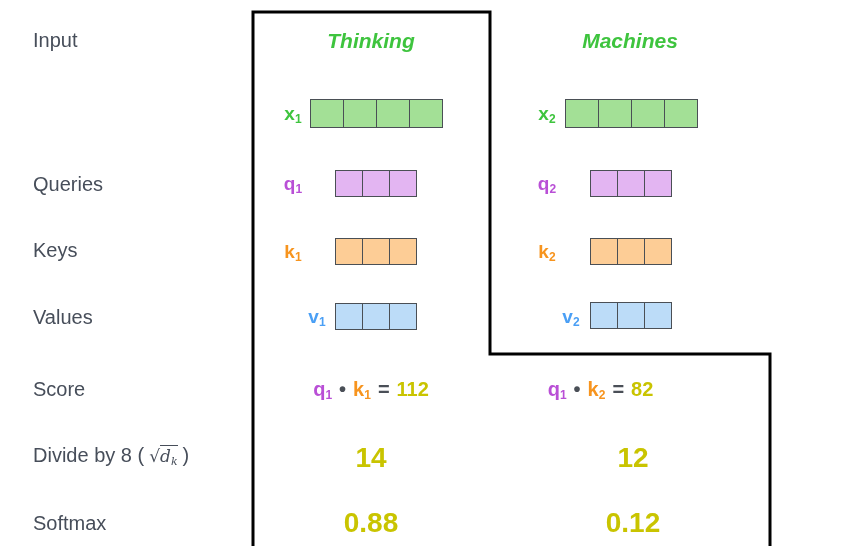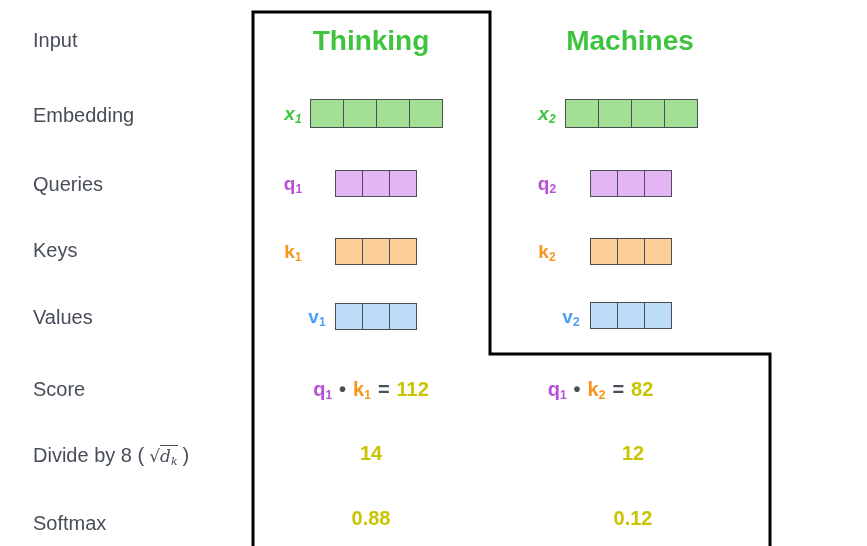--- a/index.html
+++ b/index.html
@@ -7,47 +7,47 @@
     position:relative; width:867px; height:546px; background:#ffffff;
     font-family:"Liberation Sans", sans-serif; overflow:hidden;
   }
   .outline-svg { position:absolute; left:0; top:0; }
 
   .rowlabel {
     position:absolute; left:33px; font-size:20px; line-height:24px;
     color:var(--label-text); white-space:nowrap;
   }
   .colheader {
-    position:absolute; text-align:center; font-weight:bold; font-size:28px;
-    line-height:24px; color:var(--green);
+    position:absolute; text-align:center; font-weight:bold; font-size:21px;
+    line-height:24px; color:var(--green);font-style:italic;
   }
   .veclabel {
     position:absolute; width:30px; text-align:center; font-weight:bold;
     font-size:19px; line-height:24px; white-space:nowrap;
   }
   sub { font-size:12px; vertical-align:-3px; line-height:0; }
 
   .vec { position:absolute; display:flex; border:1.5px solid var(--cell-border); box-sizing:content-box; }
   .vec .cell { border-right:1.5px solid var(--cell-border); }
   .vec .cell:last-child { border-right:none; }
   .vec.x .cell { width:32px; height:27px; background:var(--cell-green); }
   .vec.q .cell { width:26px; height:25px; background:var(--cell-purple); }
   .vec.k .cell { width:26px; height:25px; background:var(--cell-orange); }
   .vec.v .cell { width:26px; height:25px; background:var(--cell-blue); }
 
   .eqrow {
     position:absolute; display:flex; justify-content:center; align-items:baseline;
     gap:7px; font-size:20px; font-weight:bold; white-space:nowrap;
   }
   .val {
-    position:absolute; text-align:center; font-size:20px; font-weight:bold;
+    position:absolute; text-align:center; font-size:28px; font-weight:bold;
     color:var(--yellow);
   }
 
-  .green  { color:var(--green);font-style:italic; }
+  .green  { color:var(--green); }
   .purple { color:var(--purple); }
   .orange { color:var(--orange); }
   .blue   { color:var(--blue);margin-left:24px; }
   .sym    { color:var(--symbol); }
   .yellow { color:var(--yellow);text-align:center; }
 
   .math { font-family:"DejaVu Serif", serif; font-style:italic; font-size:17px; margin:0 5px; }
   .math .radical { font-style:normal; }
   .math .radicand { border-top:1.3px solid var(--label-text); }
   .math sub { font-size:11px; }
@@ -55,21 +55,20 @@
 </head>
 <body>
 
 <div class="canvas">
 
   <svg class="outline-svg" width="867" height="546" viewBox="0 0 867 546">
     <path d="M253,546 L253,12 L490,12 L490,354 L770,354 L770,546" fill="none" stroke="#000000" stroke-width="3"></path>
   </svg>
 
   <div class="rowlabel" style="top:28px">Input</div>
-  <div class="rowlabel" style="top:103px">Embedding</div>
   <div class="rowlabel" style="top:172px">Queries</div>
   <div class="rowlabel" style="top:238px">Keys</div>
   <div class="rowlabel" style="top:305px">Values</div>
   <div class="rowlabel" style="top:377px">Score</div>
   <div class="rowlabel" style="top:443px">
     <span>Divide by 8 (</span><span class="math"><span class="radical">√</span><span class="radicand"><span>d</span><sub>k</sub></span></span><span>)</span>
   </div>
   <div class="rowlabel" style="top:511px">Softmax</div>
 
   <div class="colheader" style="left:252px; width:238px; top:29px">Thinking</div>

